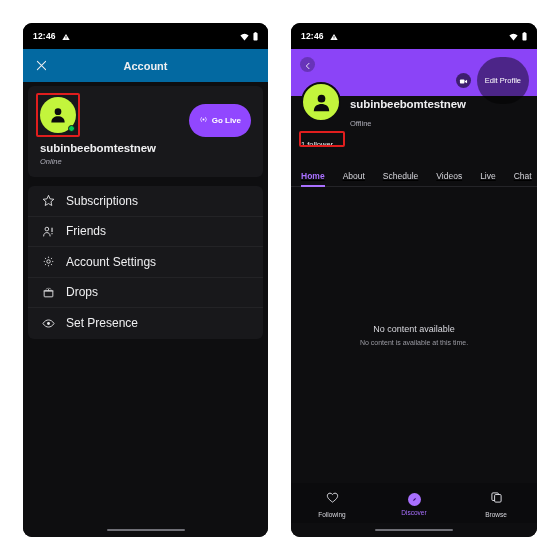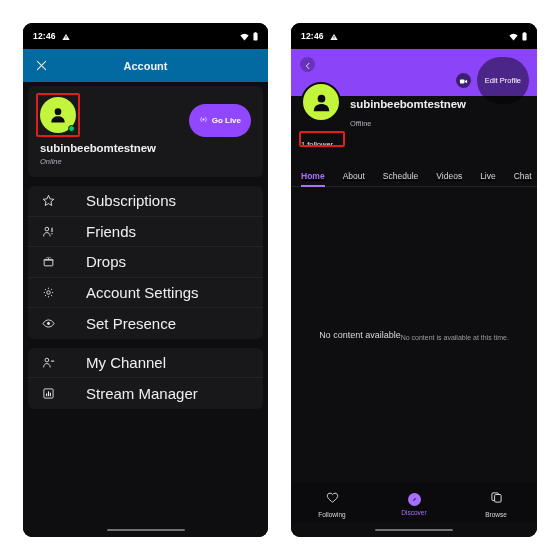--- a/index.html
+++ b/index.html
@@ -71,21 +71,21 @@
   
   .menu-group{
     background:#18181b;margin:9px 5px 0 5px;border-radius:6px;overflow:hidden;
   }
   .menu-item{
     height:30.5px;display:flex;align-items:center;gap:11px;
     padding:0 13px;box-sizing:border-box;cursor:pointer;
     border-bottom:1px solid #232326;
   }
   .menu-item:last-child{border-bottom:none;text-align:center;}
-  .menu-label{color:#efeff1;font-size:15px;margin-left:20px;}
+  .menu-label{color:#efeff1;font-size:12px;}
   .m-ico{width:14px;height:14px;display:flex;align-items:center;justify-content:center;flex:0 0 14px;}
 
   .spacer{flex:1 1 auto;}
 
   
   .home-ind-bar{
     height:14px;flex:0 0 14px;display:flex;align-items:center;justify-content:center;
     background:#0e0e10;
   }
   .home-ind{width:78px;height:2.5px;border-radius:2px;background:#6f6f76;}
@@ -143,21 +143,21 @@
   }
   .tab:first-child{padding-left:0;}
   .tab.active{color:#a970ff;font-weight:bold;}
   .tab.active::after{
     content:"";position:absolute;left:0;right:9px;bottom:-1px;height:2px;background:#a970ff;
   }
   .tab:first-child.active::after{left:0;right:9px;}
 
   
   .empty-wrap{
-    flex:1 1 auto;display:flex;flex-direction:row;
+    flex:1 1 auto;display:flex;flex-direction:column;
     align-items:center;justify-content:center;background:#0e0e10;
   }
   .empty-title{color:#d8d8de;font-size:9px;}
   .empty-sub{color:#9b9ba3;font-size:7px;margin-top:5px;}
 
   
   .bottom-nav{
     height:40px;flex:0 0 40px;background:#0b0b0d;
     display:flex;align-items:center;justify-content:space-around;
     padding-top:2px;box-sizing:border-box;
@@ -257,70 +257,47 @@
               <path d="M3 21 C3 16 6 14 9 14 C12 14 15 16 15 21" fill="none" stroke="#efeff1" stroke-width="1.6"></path>
               <rect x="17.5" y="5" width="2" height="8" fill="#efeff1"></rect>
               <rect x="17.5" y="15" width="2" height="2" fill="#efeff1"></rect>
             </svg>
         </span>
         <span class="menu-label">Friends</span>
       </div>
       <div class="menu-item">
         <span class="m-ico">
           <svg width="13" height="13" viewBox="0 0 24 24">
+              <circle cx="12" cy="12" r="3.2" fill="none" stroke="#efeff1" stroke-width="1.6"></circle>
+              <path d="M12 2.5 L13.3 5 H10.7 Z M12 21.5 L10.7 19 H13.3 Z M2.5 12 L5 10.7 V13.3 Z M21.5 12 L19 13.3 V10.7 Z M5.2 5.2 L7.8 6 L6 7.8 Z M18.8 18.8 L16.2 18 L18 16.2 Z M18.8 5.2 L18 7.8 L16.2 6 Z M5.2 18.8 L6 16.2 L7.8 18 Z" fill="#efeff1"></path>
+            </svg>
+        </span>
+        <span class="menu-label">Account Settings</span>
+      </div>
+      <div class="menu-item">
+        <span class="m-ico">
+          <svg width="13" height="13" viewBox="0 0 24 24">
               <rect x="4" y="9" width="16" height="11" rx="1.2" fill="none" stroke="#efeff1" stroke-width="1.6"></rect>
               <path d="M3 9 H21" stroke="#efeff1" stroke-width="1.6"></path>
               <path d="M8 6 L10 4 M16 6 L14 4 M12 5.5 V7.5" stroke="#efeff1" stroke-width="1.4" stroke-linecap="round"></path>
             </svg>
         </span>
         <span class="menu-label">Drops</span>
       </div>
       <div class="menu-item">
         <span class="m-ico">
           <svg width="13" height="13" viewBox="0 0 24 24">
-              <circle cx="12" cy="12" r="3.2" fill="none" stroke="#efeff1" stroke-width="1.6"></circle>
-              <path d="M12 2.5 L13.3 5 H10.7 Z M12 21.5 L10.7 19 H13.3 Z M2.5 12 L5 10.7 V13.3 Z M21.5 12 L19 13.3 V10.7 Z M5.2 5.2 L7.8 6 L6 7.8 Z M18.8 18.8 L16.2 18 L18 16.2 Z M18.8 5.2 L18 7.8 L16.2 6 Z M5.2 18.8 L6 16.2 L7.8 18 Z" fill="#efeff1"></path>
-            </svg>
-        </span>
-        <span class="menu-label">Account Settings</span>
-      </div>
-      <div class="menu-item">
-        <span class="m-ico">
-          <svg width="13" height="13" viewBox="0 0 24 24">
               <path d="M1.8 12 C5 7 8.5 5.5 12 5.5 C15.5 5.5 19 7 22.2 12 C19 17 15.5 18.5 12 18.5 C8.5 18.5 5 17 1.8 12 Z" fill="none" stroke="#efeff1" stroke-width="1.6"></path>
               <circle cx="12" cy="12" r="2.6" fill="#efeff1"></circle>
             </svg>
         </span>
         <span class="menu-label">Set Presence</span>
       </div>
     </div>
 
-    <div class="menu-group">
-      <div class="menu-item">
-        <span class="m-ico">
-          <svg width="13" height="13" viewBox="0 0 24 24">
-              <circle cx="9" cy="7.5" r="3.4" fill="none" stroke="#efeff1" stroke-width="1.6"></circle>
-              <path d="M3 21 C3 16 6 14 9 14 C12 14 15 16 15 21" fill="none" stroke="#efeff1" stroke-width="1.6"></path>
-              <rect x="16.5" y="8.5" width="6" height="1.8" fill="#efeff1"></rect>
-            </svg>
-        </span>
-        <span class="menu-label">My Channel</span>
-      </div>
-      <div class="menu-item">
-        <span class="m-ico">
-          <svg width="13" height="13" viewBox="0 0 24 24">
-              <rect x="3.5" y="3.5" width="17" height="17" rx="2" fill="none" stroke="#efeff1" stroke-width="1.6"></rect>
-              <rect x="7.5" y="12" width="2" height="5" fill="#efeff1"></rect>
-              <rect x="11" y="8" width="2" height="9" fill="#efeff1"></rect>
-              <rect x="14.5" y="10.5" width="2" height="6.5" fill="#efeff1"></rect>
-            </svg>
-        </span>
-        <span class="menu-label">Stream Manager</span>
-      </div>
-    </div>
 
     <div class="spacer"></div>
 
     <div class="home-ind-bar">
       <div class="home-ind"></div>
     </div>
   </div>
 
   <div class="phone" id="phone-right">
 

